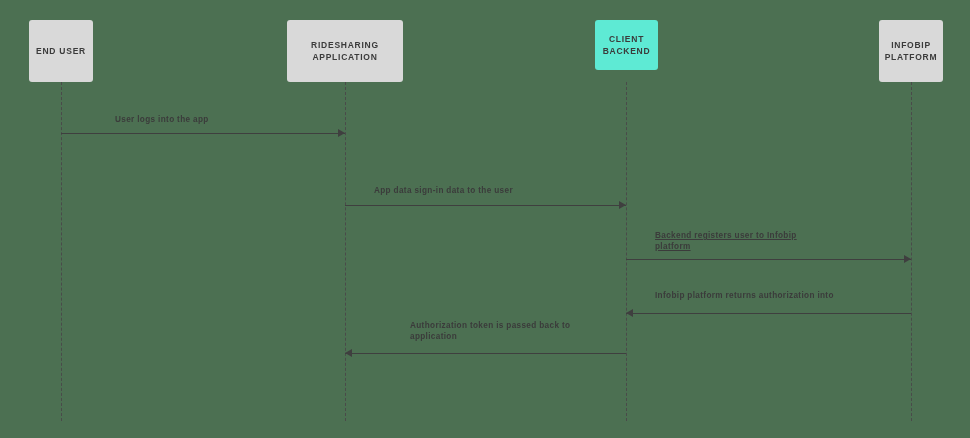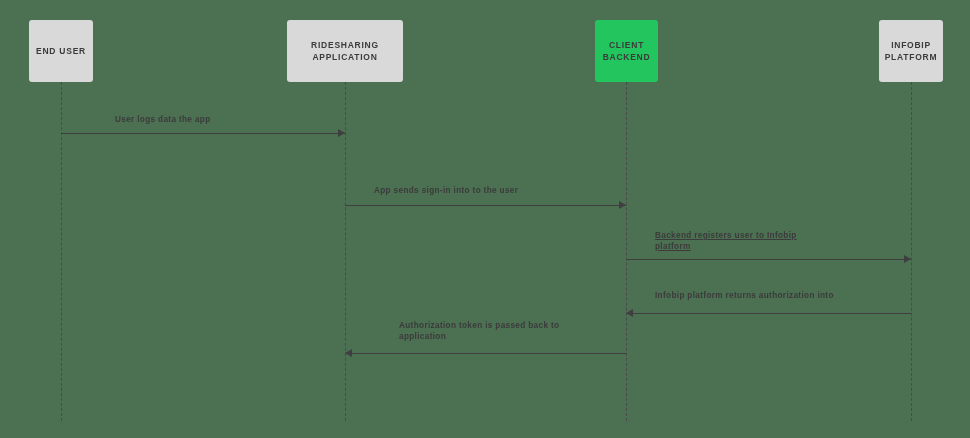--- a/index.html
+++ b/index.html
@@ -87,44 +87,44 @@
   <div class="lifeline" style="left: 626px; top: 82px; height: 339px;"></div>
   <div class="lifeline" style="left: 911px; top: 82px; height: 339px;"></div>
 
   <div class="participant" style="left: 29px; top: 20px; width: 64px; height: 62px; background: rgb(217, 217, 217);">
     <span class="plabel">END USER</span>
   </div>
   <div class="participant" style="left: 287px; top: 20px; width: 116px; height: 62px; background: rgb(217, 217, 217);">
     <span class="plabel">RIDESHARING
 APPLICATION</span>
   </div>
-  <div class="participant" style="left: 595px; top: 20px; width: 63px; height: 62px; background: #22c55e;">
+  <div class="participant" style="left: 595px; top: 20px; width: 63px; height: 50px; background: #5eead4;">
     <span class="plabel">CLIENT
 BACKEND</span>
   </div>
   <div class="participant" style="left: 879px; top: 20px; width: 64px; height: 62px; background: rgb(217, 217, 217);">
     <span class="plabel">INFOBIP
 PLATFORM</span>
   </div>
 
   <div class="msg-line" style="left: 61px; top: 133px; width: 284px;"></div>
   <div class="arrowhead right" style="top: 129px; left: 338px;"></div>
-  <div class="msg-label" style="left: 115px; top: 114px;">User logs data the app</div>
+  <div class="msg-label" style="left: 115px; top: 114px;">User logs into the app</div>
 
   <div class="msg-line" style="left: 345px; top: 205px; width: 281px;"></div>
   <div class="arrowhead right" style="top: 201px; left: 619px;"></div>
-  <div class="msg-label" style="left: 374px; top: 185px;">App sends sign-in into to the user</div>
+  <div class="msg-label" style="left: 374px; top: 185px;">App data sign-in data to the user</div>
 
   <div class="msg-line" style="left: 626px; top: 259px; width: 285px;"></div>
   <div class="arrowhead right" style="top: 255px; left: 904px;"></div>
   <div class="msg-label" style="left: 655px; top: 230px; text-decoration: underline;">Backend registers user to Infobip
 platform</div>
 
   <div class="msg-line" style="left: 626px; top: 313px; width: 285px;"></div>
   <div class="arrowhead left" style="top: 309px; left: 626px;"></div>
   <div class="msg-label" style="left: 655px; top: 290px;">Infobip platform returns authorization into</div>
 
   <div class="msg-line" style="left: 345px; top: 353px; width: 281px;"></div>
   <div class="arrowhead left" style="top: 349px; left: 345px;"></div>
-  <div class="msg-label" style="left: 399px; top: 320px;">Authorization token is passed back to
+  <div class="msg-label" style="left: 410px; top: 320px;">Authorization token is passed back to
 application</div>
 
 </div>
 
 </body></html>

